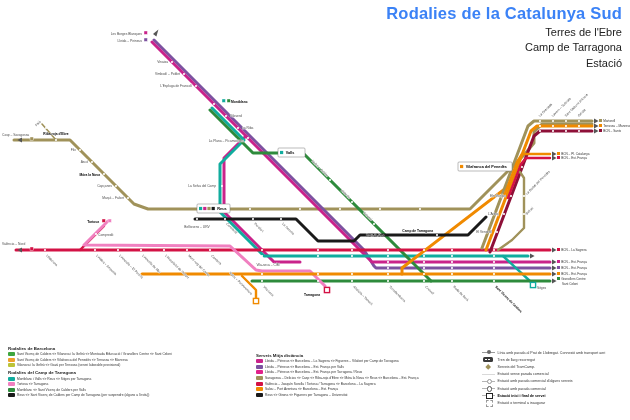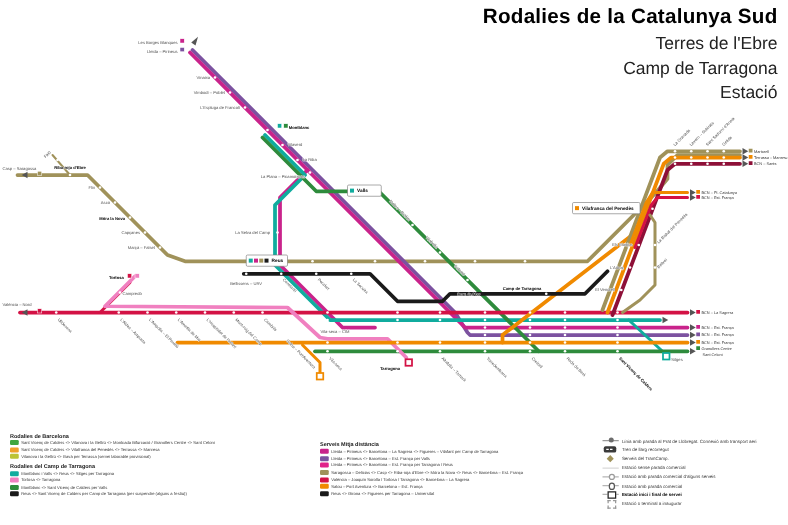--- a/index.html
+++ b/index.html
@@ -1,20 +1,20 @@
 <!DOCTYPE html>
 <html><head>
 <meta charset="utf-8">
 <style>
   html,body{margin:0;padding:0;background:#fff;}
   .canvas{position:relative;width:630px;height:420px;background:#fff;overflow:hidden;
           font-family:"Liberation Sans",sans-serif;}
   .title-block{position:absolute;top:4px;right:8px;text-align:right;z-index:5;}
-  .title-block h1{margin:0 0 2px 0;font-size:16.5px;font-weight:bold;color:#000000;letter-spacing:.2px;}
-  .subtitle{font-size:14px;color:#222;line-height:1.4;}
+  .title-block h1{margin:0 0 2px 0;font-size:16.5px;font-weight:bold;color:#3b82f6;letter-spacing:.2px;}
+  .subtitle{font-size:11px;color:#222;line-height:1.4;}
   svg{position:absolute;left:0;top:0;}
   .lg{position:absolute;z-index:4;}
   .lg1{left:8px;top:344px;width:244px;}
   .lg2{left:256px;top:351px;width:222px;}
   .lg3{left:482px;top:349px;width:146px;}
   .lg-header{font-size:4.4px;font-weight:bold;color:#222;margin:1.5px 0 1px 0;}
   .lg-row{display:flex;align-items:center;gap:2.5px;height:5.6px;font-size:3.3px;color:#333;white-space:nowrap;}
   .lg-chip{width:6.5px;height:4px;border-radius:1px;flex:none;}
   .lg3 .lg-row{height:7.2px;font-size:3.6px;}
   .lg3 .lg-row.b{font-weight:bold;color:#000;}

